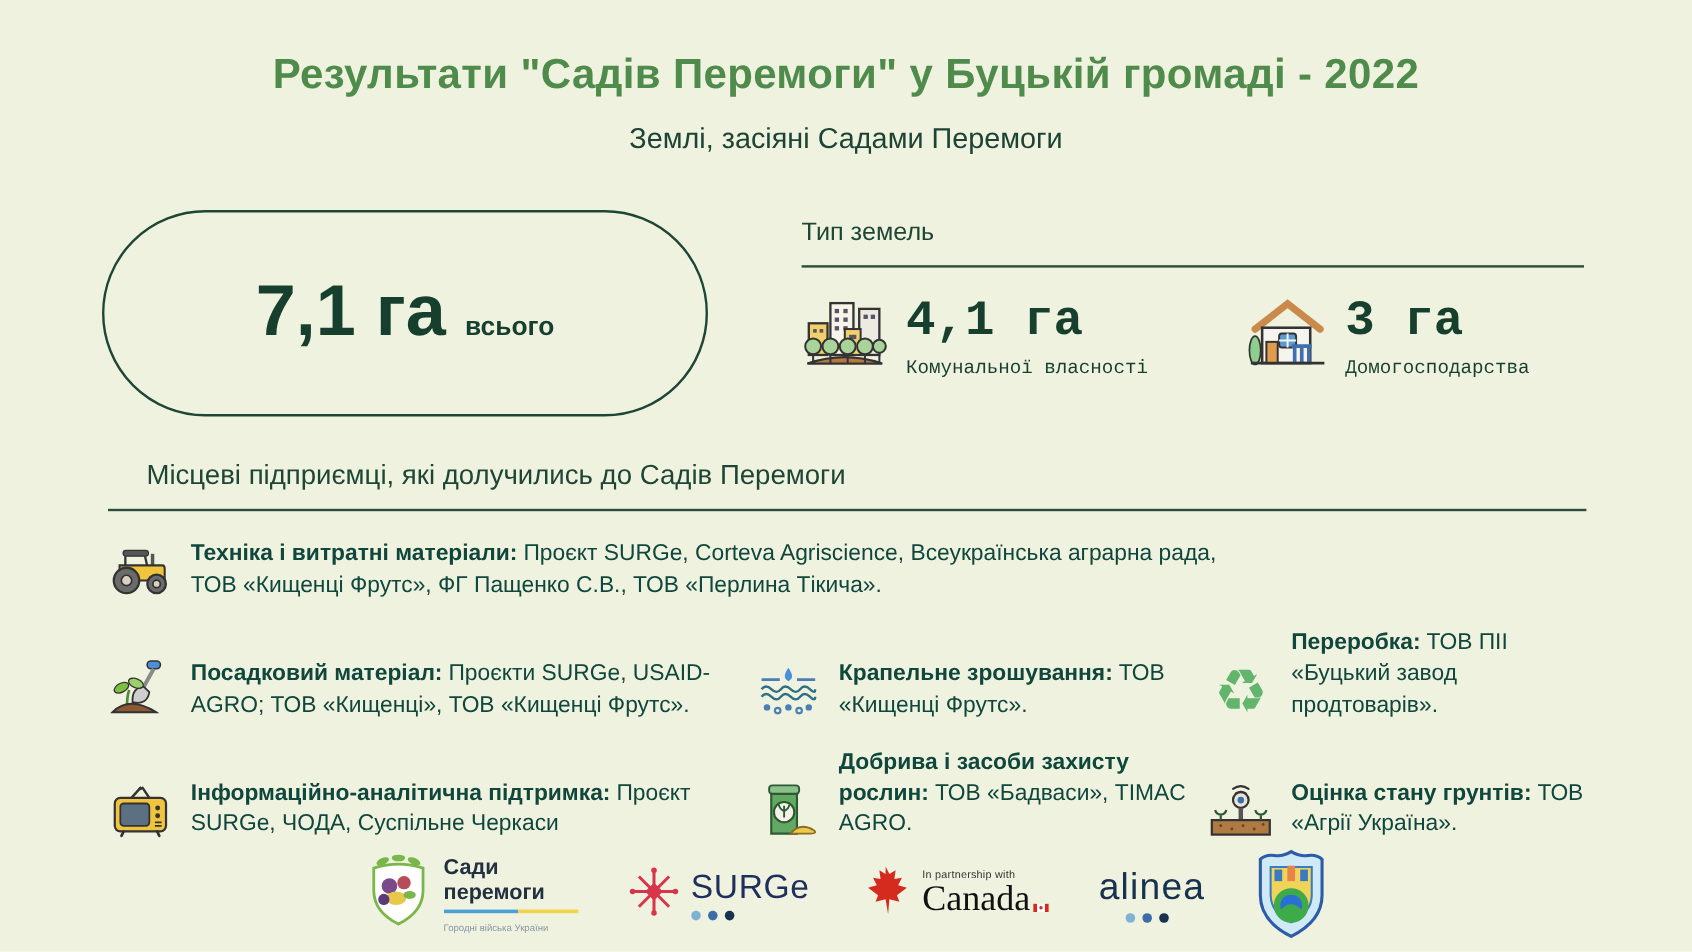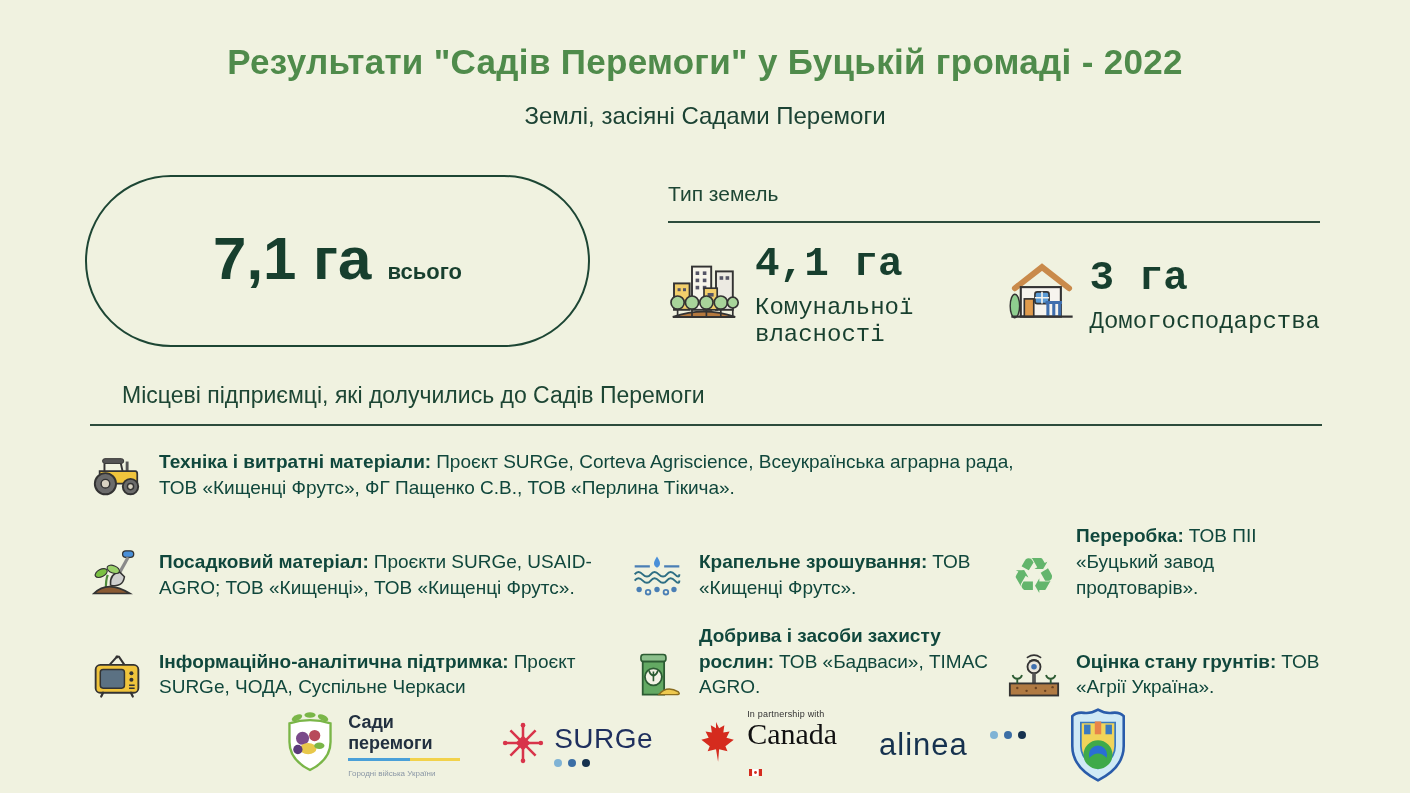--- a/index.html
+++ b/index.html
@@ -27,21 +27,21 @@
   .pill-value { font-size:60px; font-weight:bold; color:#173f2e; line-height:1; }
   .pill-label { font-size:22px; font-weight:bold; color:#173f2e; }
   .land { position:absolute; left:668px; top:182px; width:652px; }
   .land-heading { font-size:21px; color:#1d4634; }
   .rule { height:2px; background:#2c4c3c; margin-top:15px; }
   .land-stats { display:flex; margin-top:20px; }
   .stat { display:flex; gap:15px; align-items:center;font-family:Liberation Mono, monospace; }
   .stat-1 { width:372px; }
   .stat-icon { flex:none; }
   .stat-value { font-size:41px; font-weight:bold; line-height:1.05; }
-  .stat-label { font-size:24px; margin-top:8px; }
+  .stat-label { font-size:16px; margin-top:8px; }
   .partners { position:absolute; left:90px; top:382px; width:1232px; }
   .partners-heading { font-size:23px; color:#1d4634;margin-left:32px; }
   .p-row { display:flex; margin-top:23px; }
   .p-item { display:flex; gap:15px; align-items:flex-end; }
   .p-icon { flex:none; width:54px; display:flex; justify-content:center; }
   .p-text { font-size:19px; line-height:1.35; color:#10473c; }
   .p-text b { margin-right:5px; }
   .row1 .p-text { max-width:870px; }
   .col1 { width:540px; }
   .col1 .p-text { max-width:470px; }
@@ -61,23 +61,23 @@
     background:linear-gradient(to right,#4aa0d8 55%,#f2d24b 55%); }
   .sady-tagline { font-size:8px; color:#8a97a5; margin-top:8px; }
   .surge-block { display:flex; flex-direction:column; }
   .surge-text { font-size:28px; color:#1e2f5e; letter-spacing:.5px; }
   .dots { display:flex; gap:6px; margin-top:4px; }
   .dot { width:8px; height:8px; border-radius:50%; }
   .dot-1 { background:#7fb3d5; } .dot-2 { background:#3b6ea5; } .dot-3 { background:#16324f; }
   .canada-block { display:flex; flex-direction:column; }
   .canada-partnership { font-size:9px; color:#333; letter-spacing:.2px; }
   .canada-word { font-family:"Liberation Serif","DejaVu Serif",serif; font-size:30px; color:#111;
-    line-height:1; display:flex; align-items:flex-start;flex-direction:column; }
+    line-height:1; display:flex; align-items:flex-start; }
   .canada-flag { margin-left:2px; margin-top:2px; }
-  .alinea-block { display:flex; flex-direction:row; }
+  .alinea-block { display:flex; flex-direction:column; }
   .alinea-text { font-size:31px; color:#16324f; letter-spacing:1px; }
   .alinea-block .dots { margin-left:22px; }
 </style>
 </head>
 <body>
 
 <div class="canvas">
 
   <div class="title">Результати "Садів Перемоги" у Буцькій громаді - 2022</div>
   <div class="subtitle">Землі, засіяні Садами Перемоги</div>

